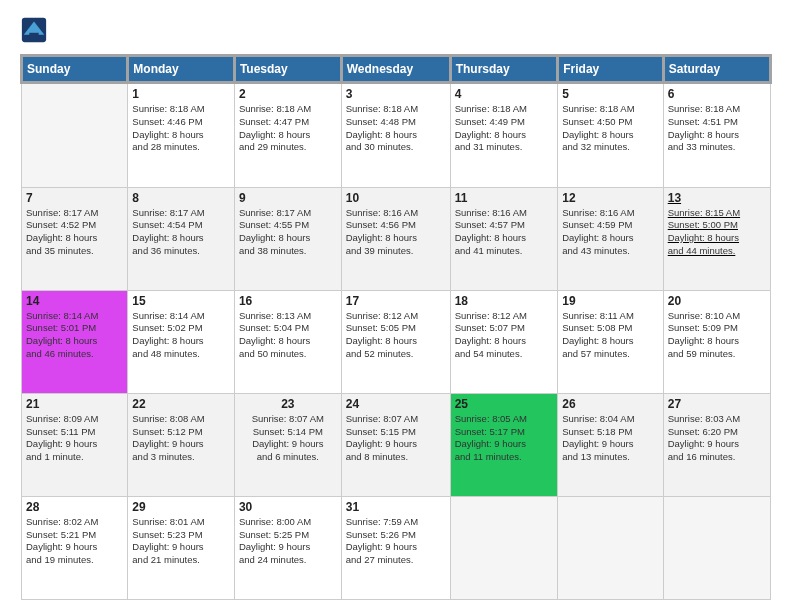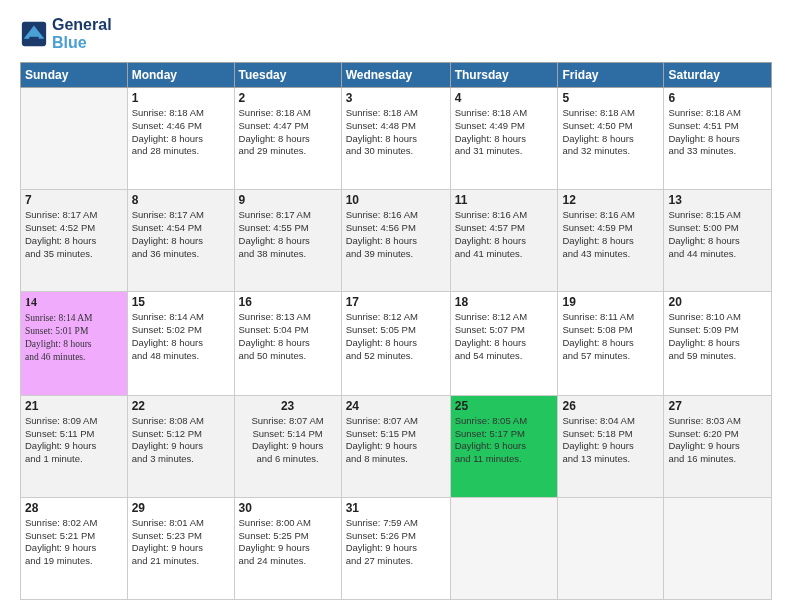--- a/index.html
+++ b/index.html
@@ -49,21 +49,21 @@
       border-collapse: collapse;
       flex: 1;
     }
     .calendar th {
       background: #2e6da4;
       color: #fff;
       font-size: 12px;
       font-weight: bold;
       padding: 5px 4px;
       text-align: left;
-      border: 1px solid #a3a3a3;
+      border: 3px solid #a3a3a3;
     }
     .calendar td {
       border: 1px solid #ccc;
       vertical-align: top;
       padding: 3px 4px;
       width: 113px;
       background: #fff;
     }
     .calendar tr:nth-child(odd) td {
       background: #f9f9f9;
@@ -91,24 +91,20 @@
 <body>
 <div class="page">
 
   <div class="header">
     <div class="logo">
       <svg class="logo-icon" viewBox="0 0 30 30">
         <rect x="2" y="2" width="26" height="26" rx="3" fill="#1a3a6b"></rect>
         <polygon points="15,6 26,20 4,20" fill="#4a9fd4"></polygon>
         <rect x="10" y="18" width="10" height="8" fill="#1a3a6b"></rect>
       </svg>
-      <div>
-        <div style="font-size:16px;font-weight:bold;color:#1a3a6b;">General</div>
-        <div style="font-size:16px;font-weight:bold;color:#4a9fd4;">Blue</div>
-      </div>
     </div>
     <div class="title-block">
       <div class="month-title"></div>
       <div class="location"></div>
     </div>
   </div>
 
   <table class="calendar">
     <thead>
       <tr>
@@ -203,30 +199,30 @@
 Daylight: 8 hours
 and 41 minutes.</div>
           </td>
           <td style="background: rgb(242, 242, 242);">
             <span class="day-number">12</span>
             <div class="day-info" style="white-space: pre-line;">Sunrise: 8:16 AM
 Sunset: 4:59 PM
 Daylight: 8 hours
 and 43 minutes.</div>
           </td>
-          <td style="background: rgb(242, 242, 242);">
+          <td style="background: rgb(242, 242, 242); text-decoration: underline;">
             <span class="day-number">13</span>
             <div class="day-info" style="white-space: pre-line;">Sunrise: 8:15 AM
 Sunset: 5:00 PM
 Daylight: 8 hours
 and 44 minutes.</div>
           </td>
         </tr>
         <tr>
-          <td style="background: #f0abfc; font-family: Liberation Serif, serif;">
+          <td style="background: #d946ef;">
             <span class="day-number">14</span>
             <div class="day-info" style="white-space: pre-line;">Sunrise: 8:14 AM
 Sunset: 5:01 PM
 Daylight: 8 hours
 and 46 minutes.</div>
           </td>
           <td style="background: rgb(255, 255, 255);">
             <span class="day-number">15</span>
             <div class="day-info" style="white-space: pre-line;">Sunrise: 8:14 AM
 Sunset: 5:02 PM

